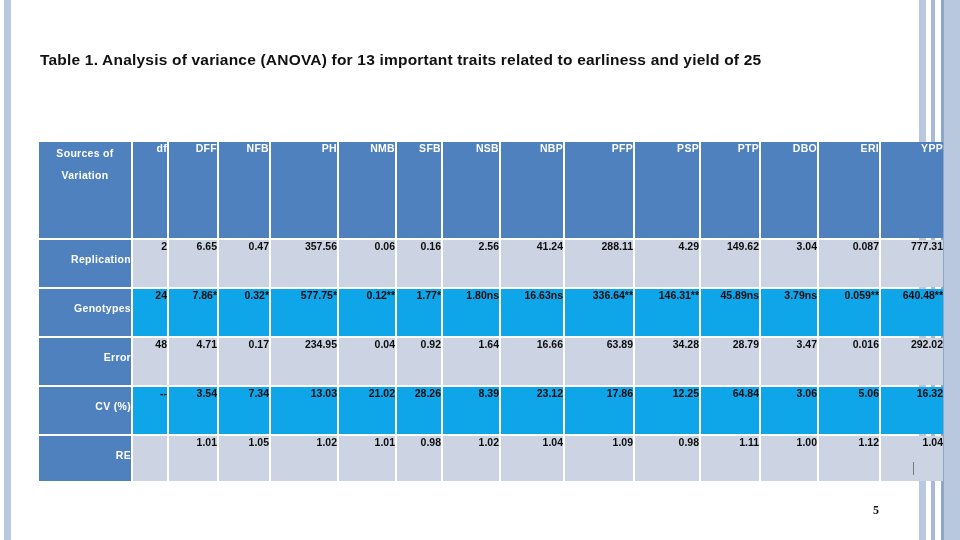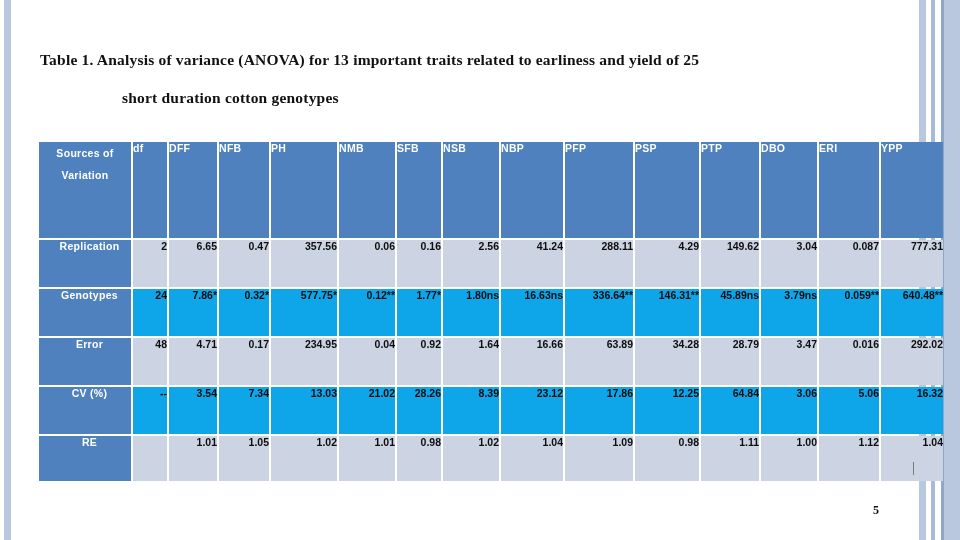--- a/index.html
+++ b/index.html
@@ -38,21 +38,21 @@
   .edge-r7 { left: 944px; width: 16px; background: #b9c7df; }
 
   
   .title-block {
     position: absolute;
     left: 40px;
     top: 50px;
     width: 880px;
   }
   .title-line {
-    font-family: Liberation Serif, serif;
+    font-family: Liberation Sans, sans-serif;
     font-weight: bold;
     font-size: 15.5px;
     color: #111111;
     letter-spacing: 0.2px;
     line-height: 20px;
     white-space: nowrap;
   }
   .title-line-2 {
     margin-top: 18px;
     padding-left: 82px;
@@ -76,41 +76,42 @@
     padding: 0;
     margin: 0;
     font-size: 10.5px;
     font-weight: bold;
     vertical-align: top;
   }
   thead th {
     background: #4e81bd;
     color: #ffffff;
     height: 96px;
-    text-align: left;
+    text-align: right;
     padding-top: 14px;
     box-sizing: border-box;
     font-size: 10.5px;
     letter-spacing: 0.3px;
   }
   thead th.src-head {
     text-align: center;
     line-height: 22px;
     padding-left: 2px;
     padding-right: 2px;
   }
   tbody th.rowlabel {
     background: #4e81bd;
     color: #ffffff;
-    text-align: center;
+    text-align: right;
     padding-left: 9px;
     font-size: 10.5px;
     letter-spacing: 0.3px;
     box-sizing: border-box;
     vertical-align: top;
+    padding-top: 13px;
   }
   tbody td {
     text-align: right;
     padding-right: 8px;
     padding-top: 13px;
     color: #0d0d0d;
     box-sizing: border-box;
     font-size: 10.5px;
   }
   tbody tr.shade-dark th.rowlabel,
@@ -155,21 +156,20 @@
   <div class="edge-strip edge-r1"></div>
   <div class="edge-strip edge-r2"></div>
   <div class="edge-strip edge-r3"></div>
   <div class="edge-strip edge-r4"></div>
   <div class="edge-strip edge-r5"></div>
   <div class="edge-strip edge-r6"></div>
   <div class="edge-strip edge-r7"></div>
 
   <div class="title-block">
     <div class="title-line">Table 1.  Analysis of variance (ANOVA) for 13 important traits related to earliness and yield of 25</div>
-    <div class="title-line title-line-2">short duration cotton genotypes</div>
   </div>
 
   <div class="anova-wrap">
     <table class="anova">
       <colgroup>
         <col style="width:92px">
         <col style="width:34px">
         <col style="width:48px">
         <col style="width:50px">
         <col style="width:66px">

